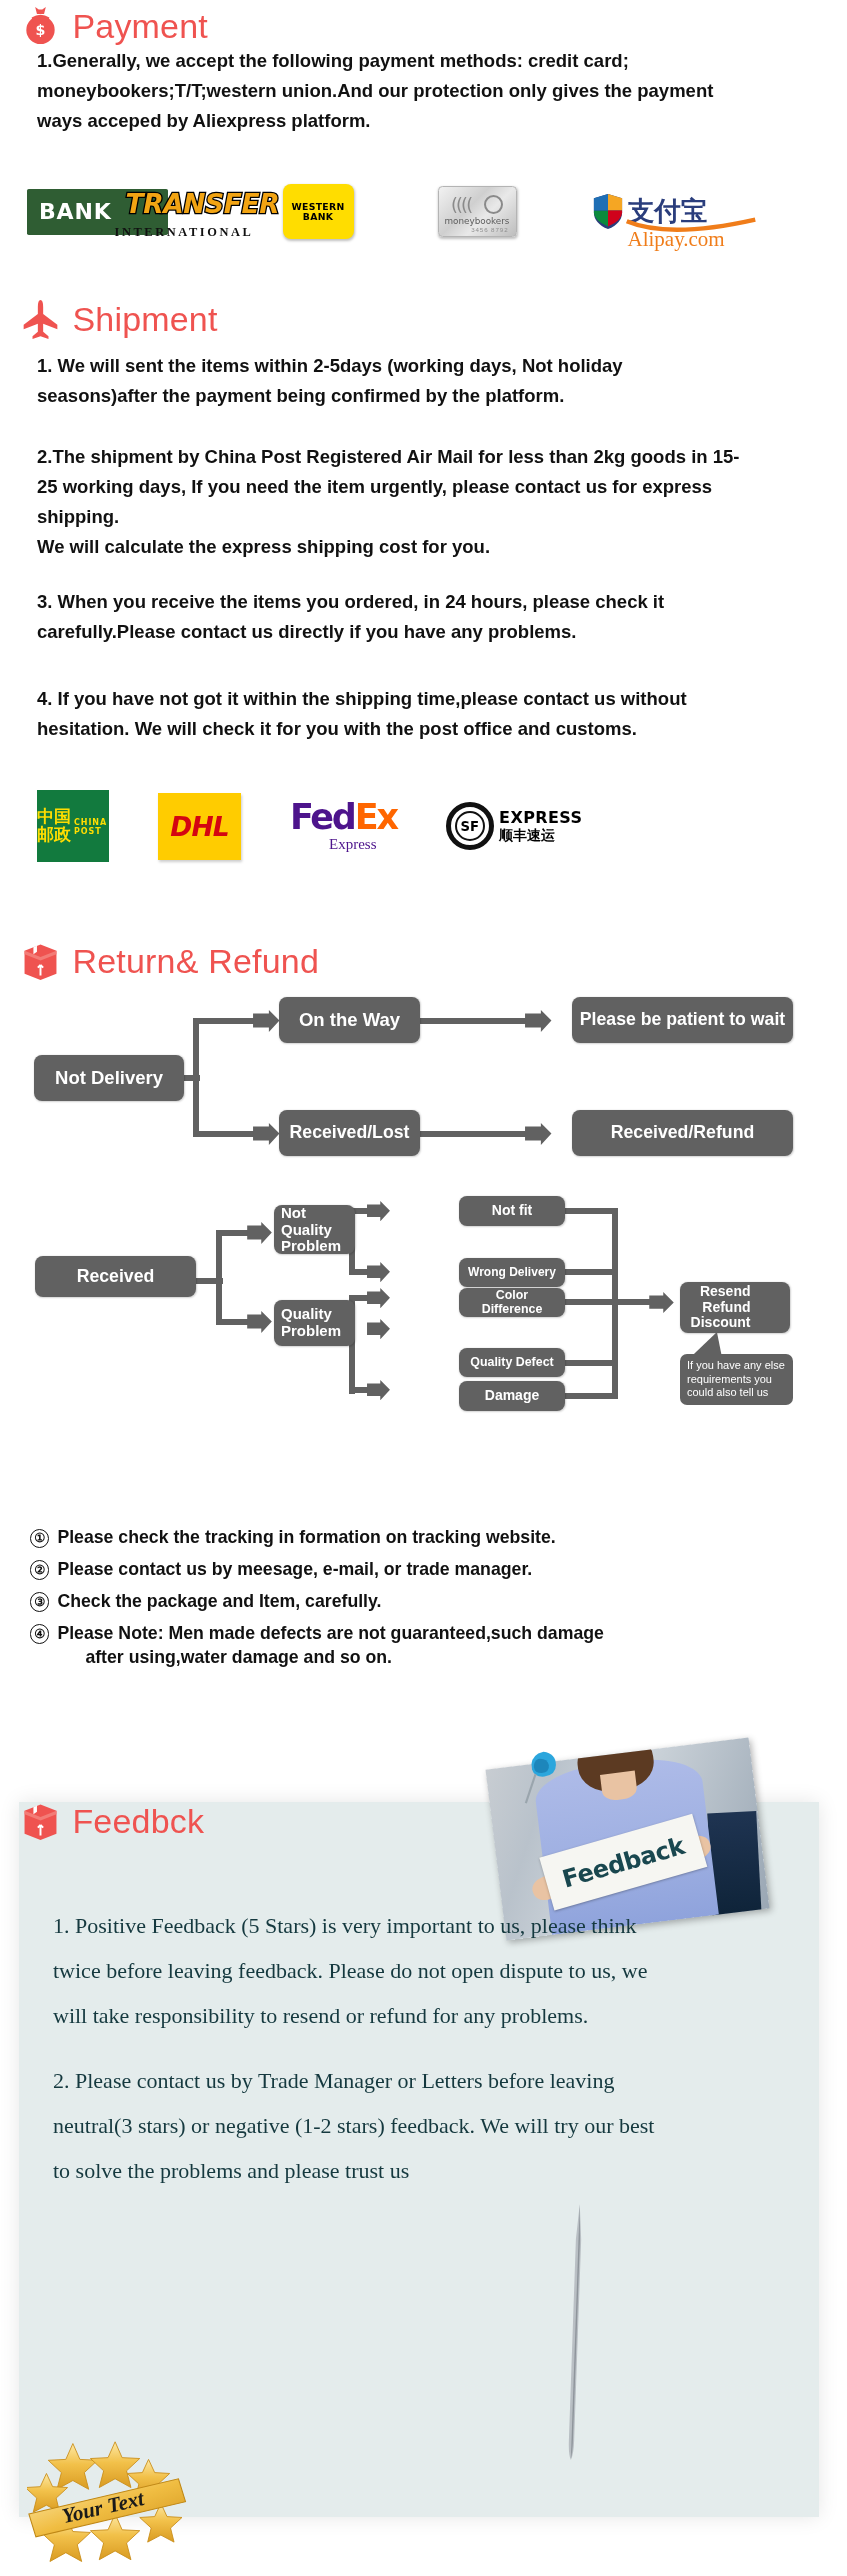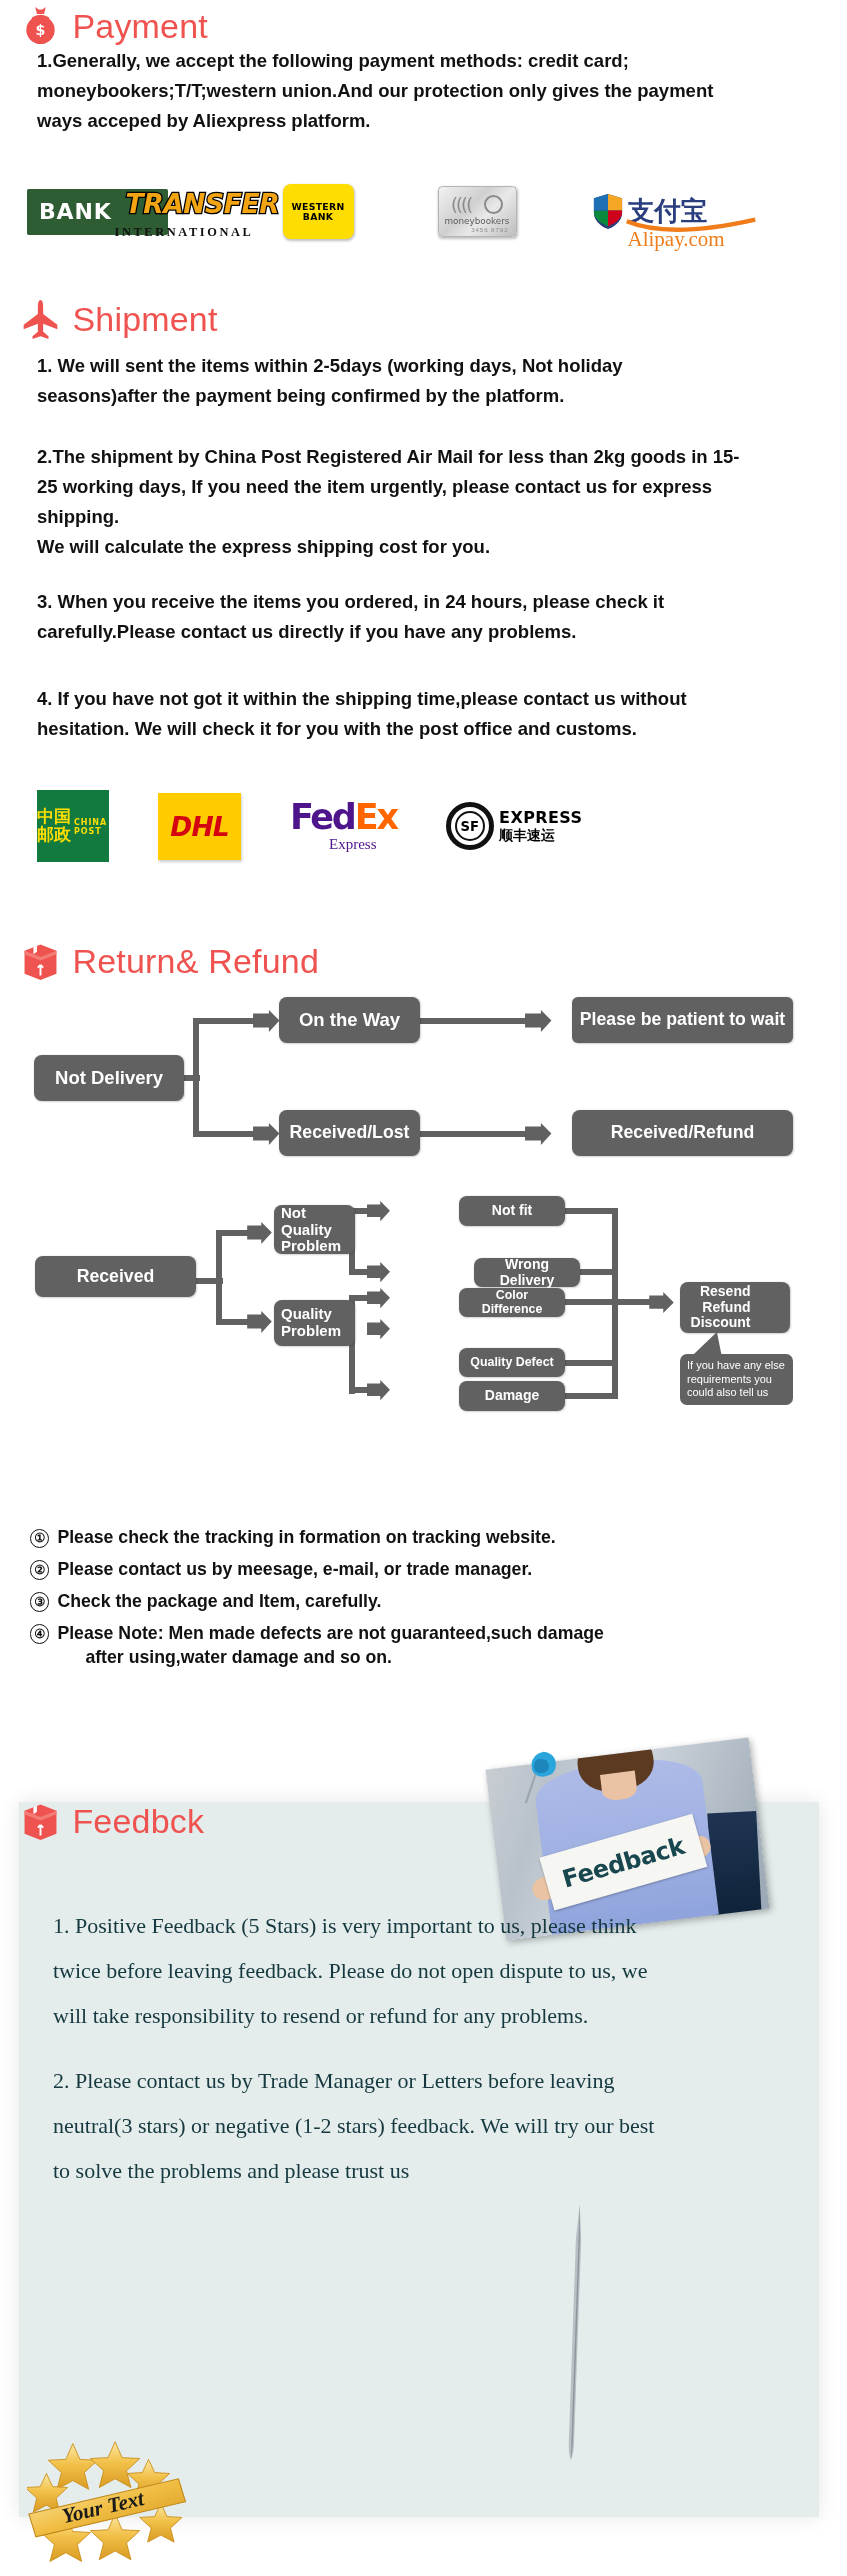--- a/index.html
+++ b/index.html
@@ -339,21 +339,21 @@
     <svg style="position:absolute; left:525px; top:17px;" width="26.5" height="22" viewBox="0 0 30 25">
         <path d="M0 4 L18 4 L18 0 L30 12 L18 25 L18 20 L0 20 Z" fill="#616161"></path>
       </svg>
     <div class="cal" style="left:415px; top:138px; width:115px; height:6.2px;"></div>
     <svg style="position:absolute; left:525px; top:130px;" width="26.5" height="22" viewBox="0 0 30 25">
         <path d="M0 4 L18 4 L18 0 L30 12 L18 25 L18 20 L0 20 Z" fill="#616161"></path>
       </svg>
 
     <div class="node" style="left:34px; top:62px; width:150px; height:46px; font-size:18.5px;">Not Delivery</div>
     <div class="node" style="left:279px; top:4.4px; width:141px; height:46px; font-size:18.5px;">On the Way</div>
-    <div class="node" style="left:572px; top:4.4px; width:221px; height:46px; font-size:17.7px;border-radius:6px;">Please be patient to wait</div>
+    <div class="node" style="left:572px; top:4.4px; width:221px; height:46px; font-size:17.7px;">Please be patient to wait</div>
     <div class="node" style="left:279px; top:117px; width:141px; height:46px; font-size:17.7px;">Received/Lost</div>
     <div class="node" style="left:572px; top:117px; width:221px; height:46px; font-size:17.7px;">Received/Refund</div>
   </div>
 
   <div class="flow" style="position:absolute; left:0; top:1201px; height:291px;">
 
     <div class="cal" style="left:196px; top:77px; width:26.5px; height:6.2px;"></div>
     <div class="cal" style="left:216px; top:29px; width:6.2px; height:95px;"></div>
     <div class="cal" style="left:216px; top:29px; width:37px; height:6.2px;"></div>
     <div class="cal" style="left:216px; top:118px; width:37px; height:6.2px;"></div>
@@ -401,21 +401,21 @@
       </svg>
 
     <div class="node" style="left:35px; top:55px; width:161px; height:41px; font-size:17.7px;">Received</div>
     <div class="node" style="left:274px; top:4.4px; width:81px; height:49px; font-size:15px; white-space:pre-line; justify-content:flex-start; text-align:left; padding-left:7px;">Not
 Quality
 Problem</div>
     <div class="node" style="left:274px; top:99px; width:81px; height:46px; font-size:15px; white-space:pre-line; justify-content:flex-start; text-align:left; padding-left:7px;">Quality
 Problem</div>
 
     <div class="node" style="left:459px; top:-5.3px; width:106px; height:30px; font-size:14px;">Not fit</div>
-    <div class="node" style="left:474px; top:57px; width:106px; height:29px; font-size:14px;">Wrong Delivery</div>
+    <div class="node" style="left:459px; top:57px; width:106px; height:29px; font-size:12px;">Wrong Delivery</div>
     <div class="node" style="left:459px; top:87px; width:106px; height:29px; font-size:12.4px;">Color Difference</div>
     <div class="node" style="left:459px; top:147px; width:106px; height:29px; font-size:12.4px;">Quality Defect</div>
     <div class="node" style="left:459px; top:180px; width:106px; height:30px; font-size:14px;">Damage</div>
 
     <div class="node" style="left:680px; top:81px; width:110px; height:51px; font-size:14px; white-space:pre-line; justify-content:flex-start; text-align:right; padding-left:10.6px;">Resend
 Refund
 Discount</div>
 
     <svg style="position:absolute; left:671px; top:131px;" width="53" height="39" viewBox="0 0 60 44">
       <path d="M52 0 L60 40 L10 40 Z" fill="#616161"></path>

